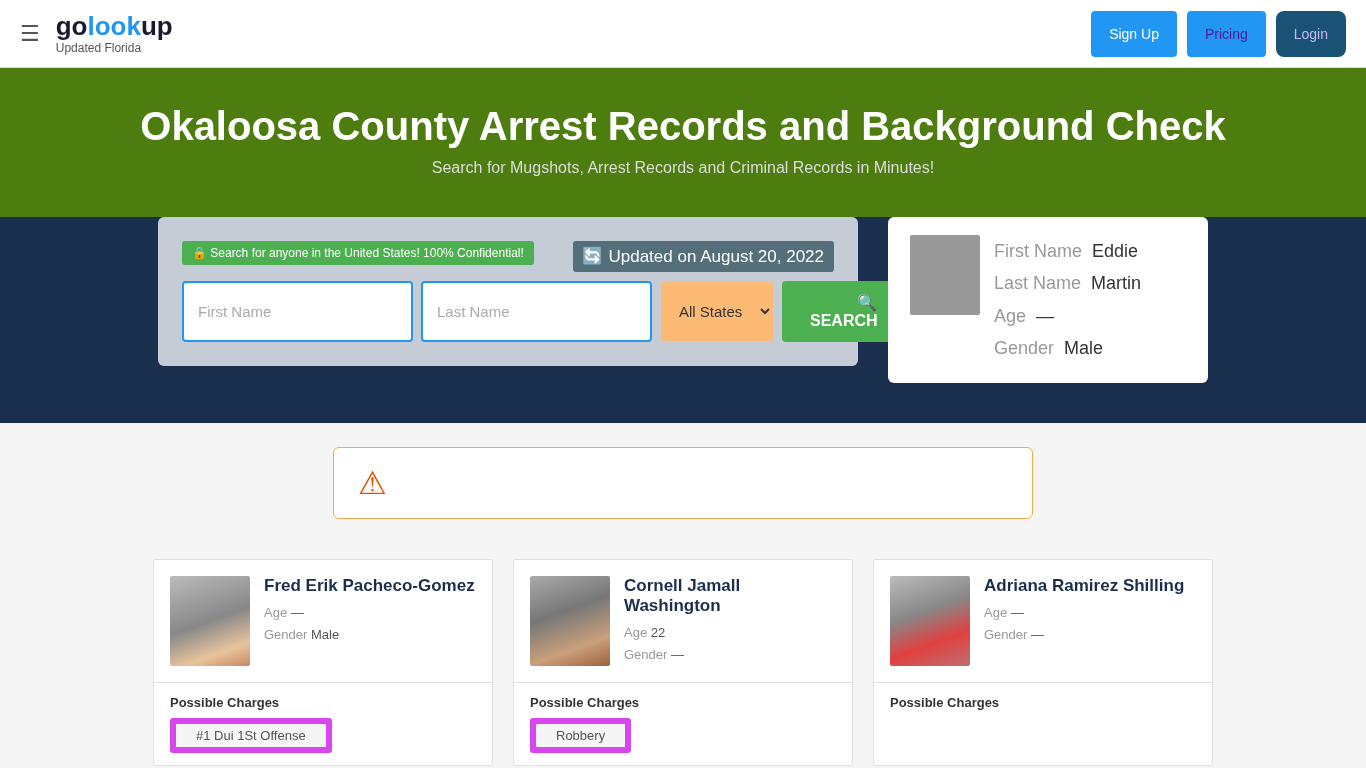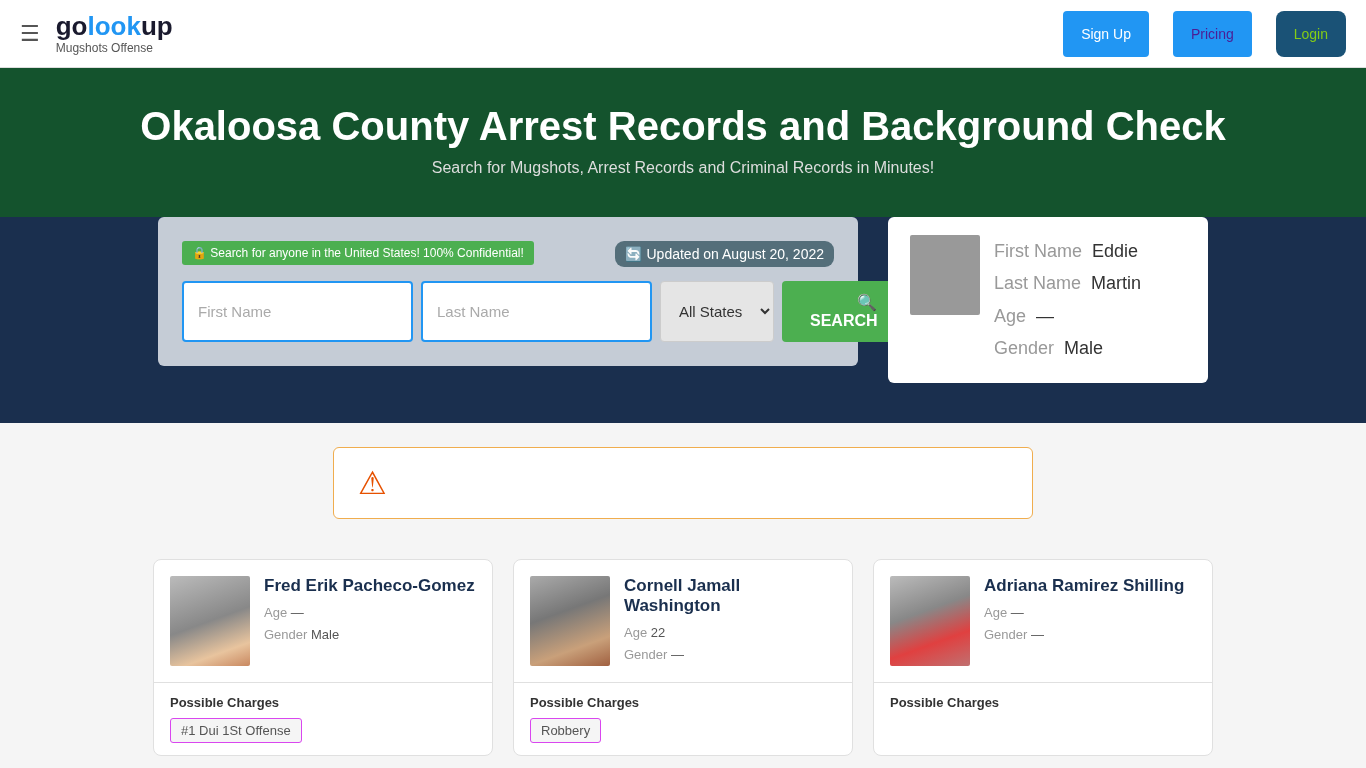--- a/index.html
+++ b/index.html
@@ -35,21 +35,21 @@
     .logo-text span.look { color: #2196f3; }
     .logo-text span.up { color: #1a1a2e; }
     .logo-sub {
       font-size: 12px;
       color: #555;
       margin-top: 2px;
     }
     .header-spacer { flex: 1; }
     .header-buttons {
       display: flex;
-      gap: 24px;
+      gap: 10px;
     }
     .btn-signup {
       background: #2196f3;
       color: #fff;
       border: none;
       padding: 8px 18px;
       border-radius: 4px;
       font-size: 14px;
       cursor: pointer;
     }
@@ -57,31 +57,31 @@
       background: #2196f3;
       color: #4c1d95;
       border: none;
       padding: 15px 18px;
       border-radius: 4px;
       font-size: 14px;
       cursor: pointer;
     }
     .btn-login {
       background: #1a5276;
-      color: #84cc16;
+      color: #c4b5fd;
       border: none;
       padding: 8px 18px;
       border-radius: 8px;
       font-size: 14px;
       cursor: pointer;
     }
 
     
     .hero {
-      background: #14532d;
+      background: #4d7c0f;
       padding: 36px 20px 40px;
       text-align: center;
       color: #fff;
     }
     .hero-title {
       font-size: 40px;
       font-weight: bold;
       margin-bottom: 10px;
     }
     .hero-subtitle {
@@ -109,23 +109,23 @@
       color: #fff;
       font-size: 12px;
       padding: 5px 10px;
       border-radius: 3px;
       display: inline-block;
       margin-bottom: 8px;
     }
     .search-updated {
       background: #546e7a;
       color: #fff;
-      font-size: 14px;
+      font-size: 17px;
       padding: 5px 10px;
-      border-radius: 9px;
+      border-radius: 3px;
       display: inline-block;
       margin-bottom: 8px;
       float: right;
     }
     .search-row {
       display: flex;
       gap: 8px;
       margin-top: 8px;
       clear: both;
     }
@@ -138,21 +138,21 @@
       color: #aaa;
       background: #fff;
     }
     .search-input::placeholder { color: #aaa; }
     .search-select {
       flex: 1;
       padding: 12px 14px;
       border: 1px solid #ccc;
       border-radius: 4px;
       font-size: 15px;
-      background: #e5e5e5;
+      background: #fdba74;
       color: #333;
     }
     .search-btn {
       background: #4caf50;
       color: #fff;
       border: none;
       padding: 12px 28px;
       border-radius: 4px;
       font-size: 16px;
       font-weight: bold;
@@ -224,21 +224,21 @@
       margin: 0 auto;
       padding: 10px 20px 40px;
     }
     .cards-grid {
       display: grid;
       grid-template-columns: repeat(3, 1fr);
       gap: 20px;
     }
     .person-card {
       background: #fff;
-      border-radius: 8px;
+      border-radius: 2px;
       border: 1px solid #e0e0e0;
       overflow: hidden;
     }
     .person-card-top {
       display: flex;
       gap: 14px;
       padding: 16px;
       align-items: flex-start;
     }
     .person-mugshot {
@@ -270,37 +270,37 @@
     }
     .charges-title {
       font-size: 13px;
       font-weight: bold;
       color: #333;
       margin-bottom: 8px;
     }
     .charge-badge {
       display: inline-block;
       background: #f5f5f5;
-      border: 1px solid #d946ef;
+      border: 6px solid #d946ef;
       color: #555;
       font-size: 13px;
-      padding: 4px 10px;
+      padding: 4px 20px;
       border-radius: 3px;
     }
   </style>
 </head>
 <body>
 
 <header class="header">
   <span class="header-menu-icon">☰</span>
   <div class="logo-wrap">
     <div class="logo-text">
       <span class="go">go</span><span class="look" style="color:#2196f3;">look</span><span class="up">up</span>
     </div>
-    <div class="logo-sub">Mugshots Offense</div>
+    <div class="logo-sub">Updated Florida</div>
   </div>
   <div class="header-spacer"></div>
   <div class="header-buttons">
     <button class="btn-signup">Sign Up</button>
     <button class="btn-pricing">Pricing</button>
     <button class="btn-login">Login</button>
   </div>
 </header>
 
 <div class="hero">

